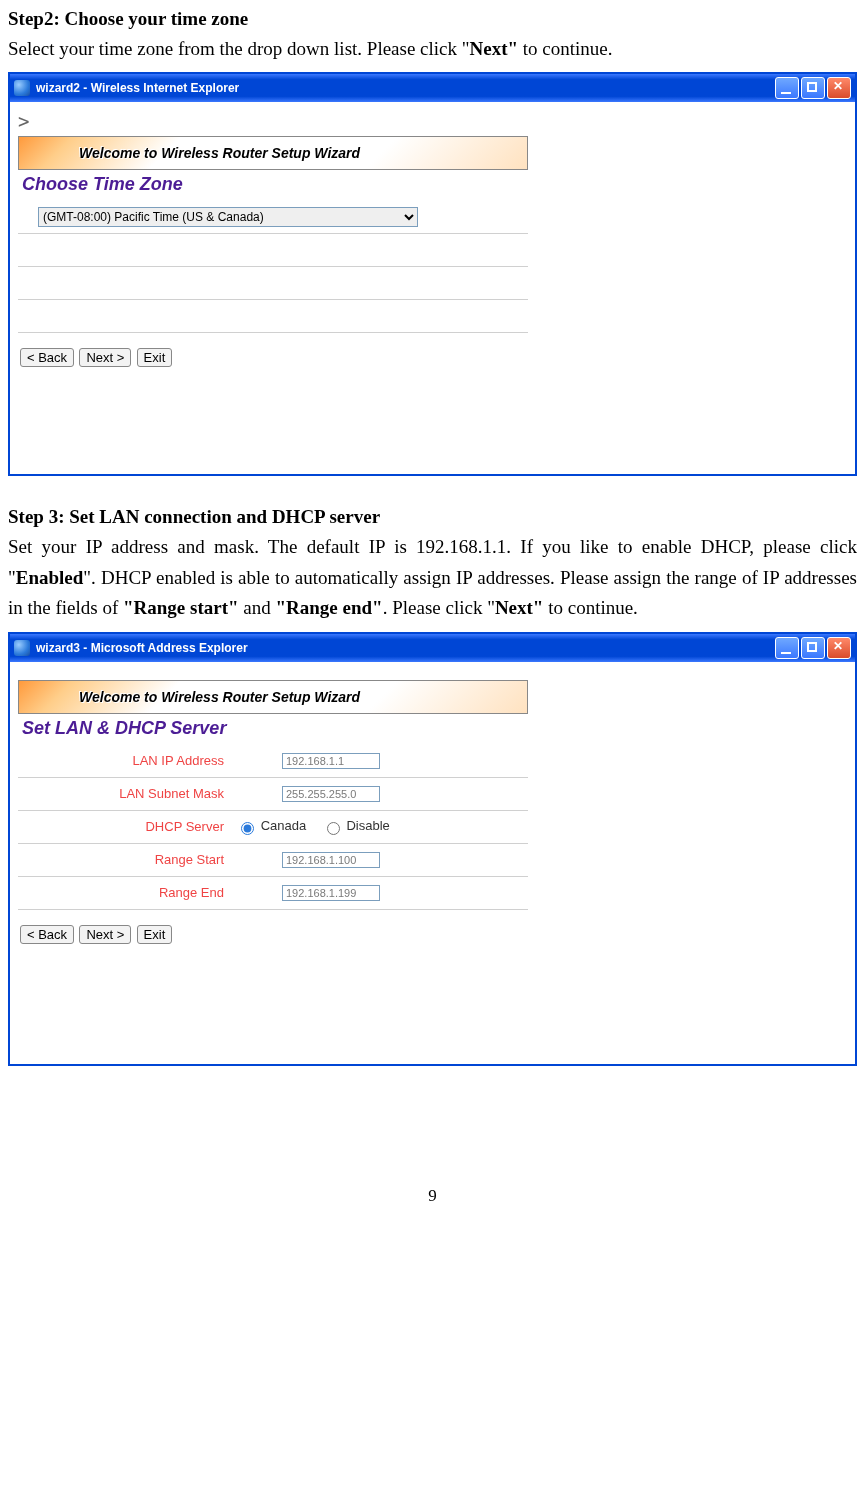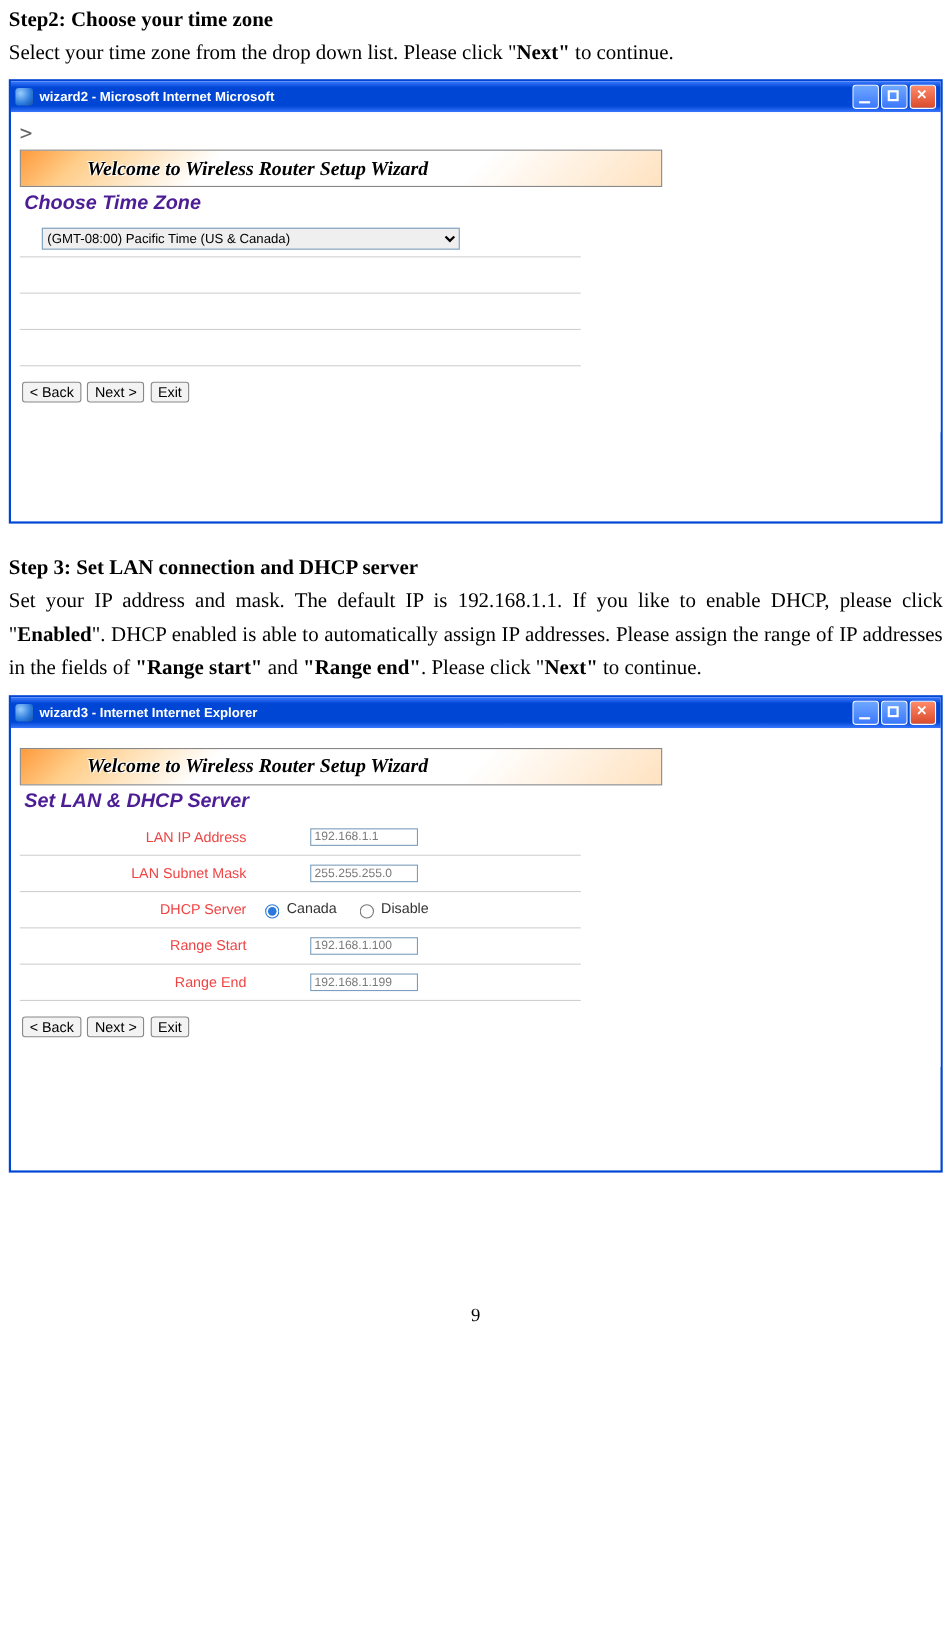--- a/index.html
+++ b/index.html
@@ -74,29 +74,29 @@
       content: "✕"; position: absolute; left: 5px; top: 1px; color: #fff; font-size: 12px;
     }
     .browser-body {
       background: #fff;
       padding: 6px 8px;
       font-family: Arial, sans-serif;          
     }
 
     
     .wizard-banner {
-      width: 584px; height: 34px;
+      width: 510px; height: 34px;
       border: 1px solid #888;
       background: linear-gradient(135deg, #ff9a3c 0%, #ffce8a 10%, #fff 30%, #fff 70%, #ffe2c0 100%);
       display: flex;
       align-items: center;
       padding-left: 60px;
       box-sizing: border-box;
-      font-family: Liberation Serif, serif;
-      font-size: 18px;
+      font-family: Liberation Sans, sans-serif;
+      font-size: 14px;
       font-weight: bold;
       font-style: italic;
       color: #000;
       text-shadow: 1px 1px 0 #fff, -1px -1px 0 #fff;
       margin-bottom: 2px;
     }
     .section-title {
       font-family: Arial, sans-serif;
       color: #4c1d95;
       font-weight: bold;
@@ -175,21 +175,21 @@
 
 <p class="step-heading">Step2: Choose your time zone</p>
 <p class="body-text">
   <span>Select your time zone from the drop down list.    Please click "</span><span class="bold">Next"</span><span> to continue.</span>
 </p>
 
 <div class="browser-window" style="height:400px;">
   <div class="browser-titlebar">
     <div class="tb-left">
       <div class="ie-icon"></div>
-      <span>wizard2 - Microsoft Internet Microsoft</span>
+      <span>wizard2 - Wireless Internet Explorer</span>
     </div>
     <div class="tb-buttons">
       <div class="tb-btn min"></div>
       <div class="tb-btn max"></div>
       <div class="tb-btn close"></div>
     </div>
   </div>
   <div class="browser-body">
     <div class="greater">&gt;</div>
     <div class="wizard-banner">Welcome to Wireless Router Setup Wizard</div>
@@ -224,21 +224,21 @@
 
 <p class="step-heading">Step 3: Set LAN connection and DHCP server</p>
 <p class="body-text justify">
   <span>Set your IP address and mask.    The default IP is 192.168.1.1.    If you like to enable DHCP, please click "</span><span class="bold">Enabled</span><span>".   DHCP enabled is able to automatically assign IP addresses.    Please assign the range of IP addresses in the fields of </span><span class="bold">"Range start"</span><span> and </span><span class="bold">"Range end"</span><span>.    Please click "</span><span class="bold">Next"</span><span> to continue.</span>
 </p>
 
 <div class="browser-window" style="height:430px;">
   <div class="browser-titlebar">
     <div class="tb-left">
       <div class="ie-icon"></div>
-      <span>wizard3 - Internet Internet Explorer</span>
+      <span>wizard3 - Microsoft Address Explorer</span>
     </div>
     <div class="tb-buttons">
       <div class="tb-btn min"></div>
       <div class="tb-btn max"></div>
       <div class="tb-btn close"></div>
     </div>
   </div>
   <div class="browser-body" style="padding-top:18px;">
     <div class="wizard-banner">Welcome to Wireless Router Setup Wizard</div>
     <div class="section-title">Set LAN &amp; DHCP Server</div>

